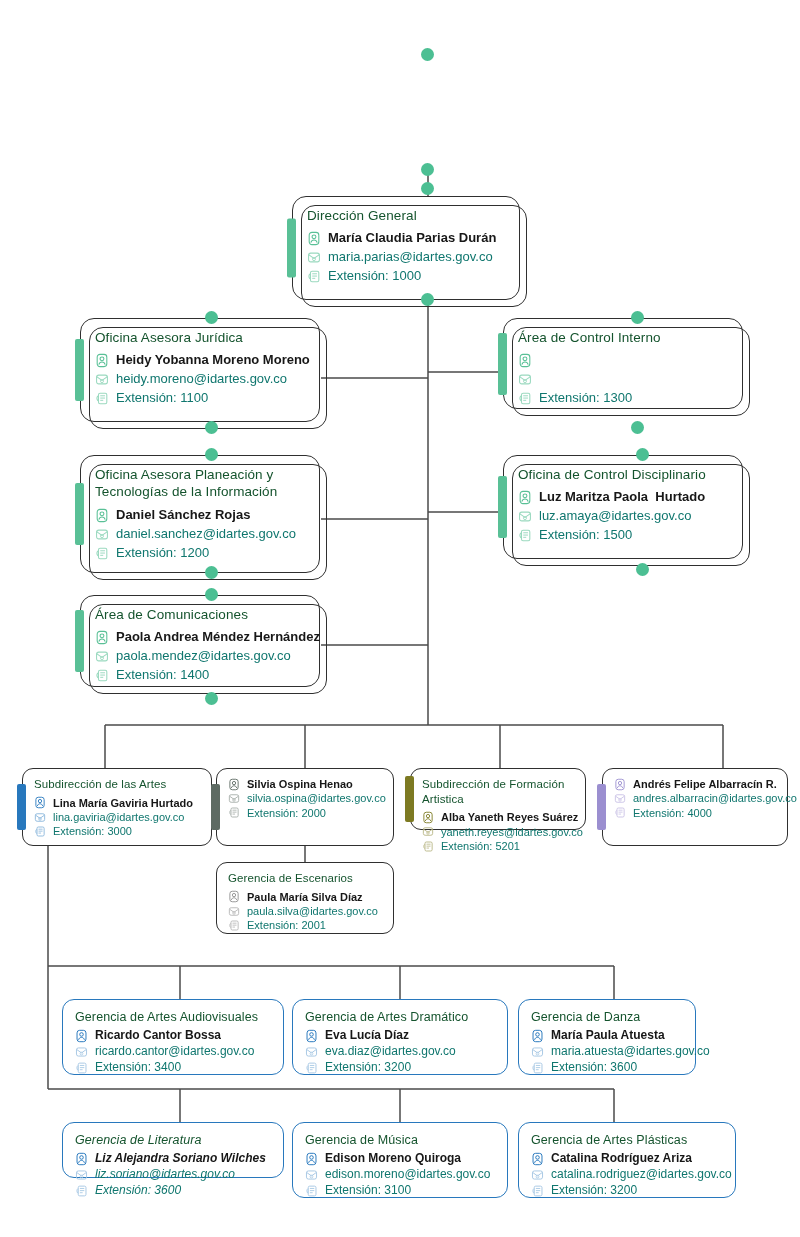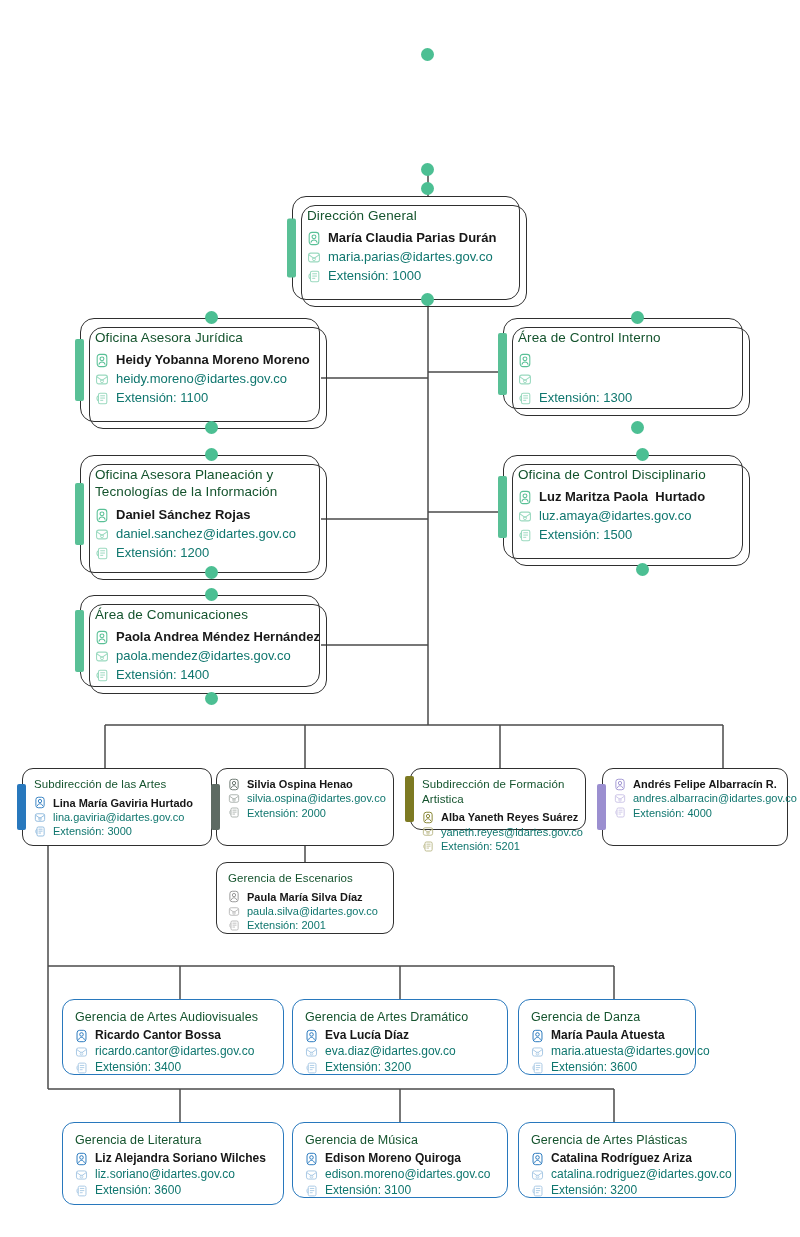--- a/index.html
+++ b/index.html
@@ -572,21 +572,21 @@
         </div>
         <div class="row ext">
           <svg class="ico" viewBox="0 0 16 17">
             <rect x="4" y="2.5" width="9.5" height="12" rx="1.8" fill="none" stroke="#a9c9e4" stroke-width="1.2"></rect>
             <path d="M6 5.4h5.4M6 8h5.4M6 10.6h3.4" stroke="#a9c9e4" stroke-width="1.1"></path>
             <path d="M3.4 5.6c-1.3 1.4-1.3 4 0 5.6" fill="none" stroke="#a9c9e4" stroke-width="1.2"></path>
           </svg>
           <span class="txt">Extensión: 3600</span>
         </div>
       </div>
-      <div class="card tier-ger blue" style="left: 62px; top: 1122px; width: 222px; height: 83px; border-color: rgb(40, 120, 189);">
+      <div class="card tier-ger blue" style="left: 62px; top: 1122px; width: 222px; height: 56px; border-color: rgb(40, 120, 189); font-style: italic;">
         <div class="title" style="white-space: pre-line;">Gerencia de Literatura</div>
         <div class="row person">
           <svg class="ico" viewBox="0 0 16 17">
             <rect x="2.5" y="1.5" width="11" height="14" rx="3.2" fill="none" stroke="#2878bd" stroke-width="1.2"></rect>
             <circle cx="8" cy="6.6" r="2.2" fill="none" stroke="#2878bd" stroke-width="1.2"></circle>
             <path d="M4.4 13.2c.5-2 2-3 3.6-3s3.1 1 3.6 3" fill="none" stroke="#2878bd" stroke-width="1.2"></path>
           </svg>
           <span class="txt">Liz Alejandra Soriano Wilches</span>
         </div>
         <div class="row mail">

